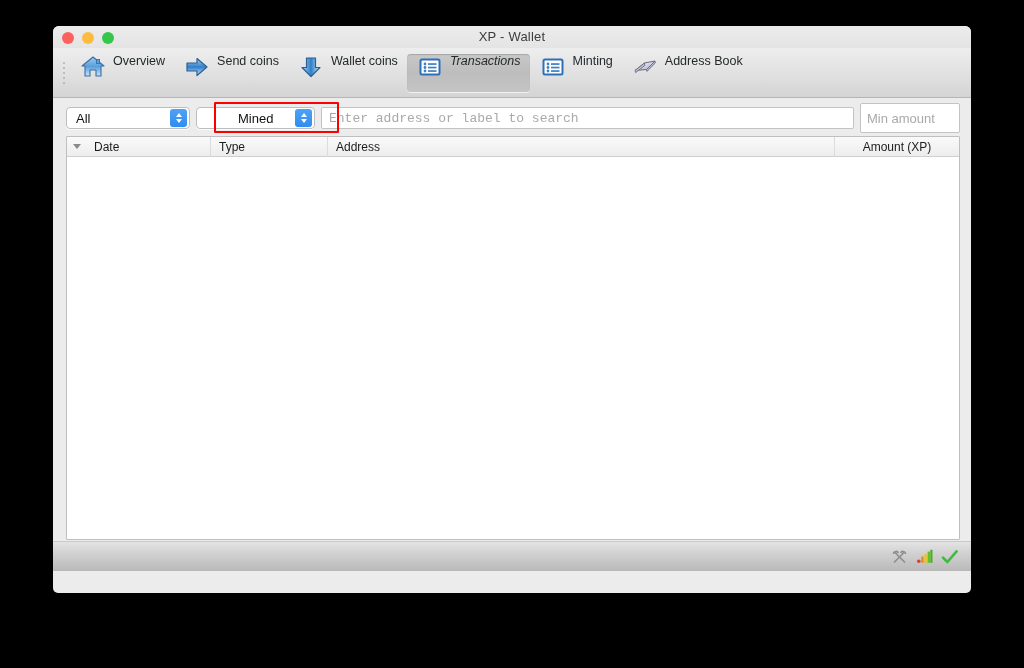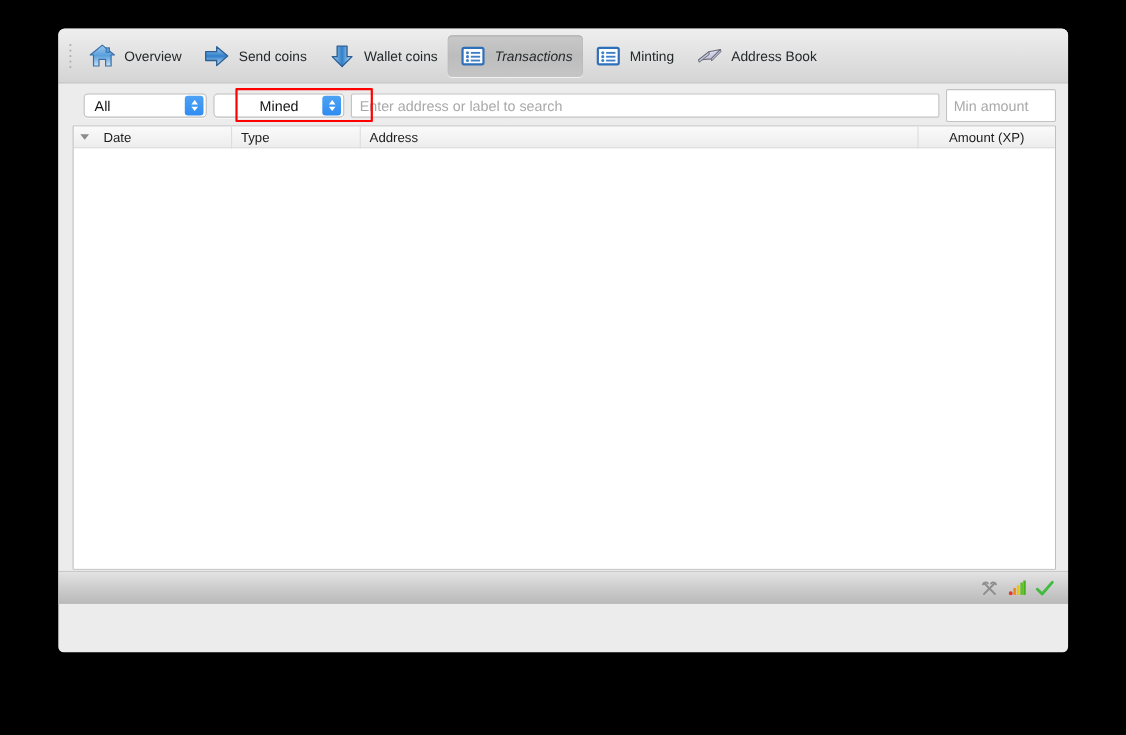--- a/index.html
+++ b/index.html
@@ -60,21 +60,21 @@
   .grip {
     width: 9px; height: 26px;
     display: flex; flex-direction: column;
     justify-content: center; align-items: center;
     gap: 3px;
     margin-right: 2px;
   }
   .grip i { width: 2px; height: 2px; background: #b0b0b0; border-radius: 50%; display:block; }
 
   .tb-item {
-    display: flex; align-items: center;
+    display: flex; align-items: flex-start;
     gap: 6px;
     height: 38px;
     padding: 0 9px;
     border-radius: 4px;
     cursor: default;
     position: relative;
   }
   .tb-item.selected {
     background: linear-gradient(to bottom, #c8c8c8 0%, #bdbdbd 50%, #c5c5c5 100%);
     box-shadow: inset 0 1px 1px rgba(0,0,0,0.17), 0 1px 0 rgba(255,255,255,0.65);
@@ -109,21 +109,21 @@
     height: 22px;
     background: #ffffff;
     border: 1px solid #bdbdbd;
     border-radius: 4px;
     box-shadow: 0 1px 0 rgba(255,255,255,0.8);
     display: flex; align-items: center;
     font-size: 13px; color: #121212;
     padding-left: 9px;
     cursor: default;
   }
-  .combo.w1 { width: 112px; margin-left: 10px; }
+  .combo.w1 { width: 124px; }
   .combo.w2 { width: 119px; padding-left: 41px; }
   .combo .stepper {
     position: absolute;
     right: 2px; top: 1px;
     width: 17px; height: 18px;
     background: linear-gradient(to bottom, #4da2f5 0%, #2f8cf0 100%);
     border-radius: 3px;
     display: flex; flex-direction: column;
     align-items: center; justify-content: center;
     gap: 2px;
@@ -135,21 +135,21 @@
   .search-field {
     flex: 1 1 auto;
     height: 22px;
     background: #ffffff;
     border: 1px solid #c3c3c3;
     border-radius: 2px;
     font-size: 13px;
     color: #121212;
     padding: 0 7px;
     outline: none;
-    font-family: Liberation Sans, sans-serif;
+    font-family: Liberation Mono, monospace;
   }
   .search-field::placeholder { color: #a9a9a9; }
   .amount-field {
     width: 100px;
     height: 22px;
     background: #ffffff;
     border: 1px solid #c3c3c3;
     border-radius: 2px;
     font-size: 13px;
     color: #121212;
@@ -224,20 +224,28 @@
   }
   .status-icon { display: block; }
 </style>
 </head>
 <body>
 
 <div id="screen">
 
   <div class="window">
 
+    <div class="titlebar">
+      <div class="traffic">
+        <span class="light red"></span>
+        <span class="light yellow"></span>
+        <span class="light green"></span>
+      </div>
+      <div class="title-text">XP - Wallet</div>
+    </div>
 
     <div class="toolbar">
       <div class="grip">
         <i></i>
           <i></i>
           <i></i>
           <i></i>
           <i></i>
       </div>
 

